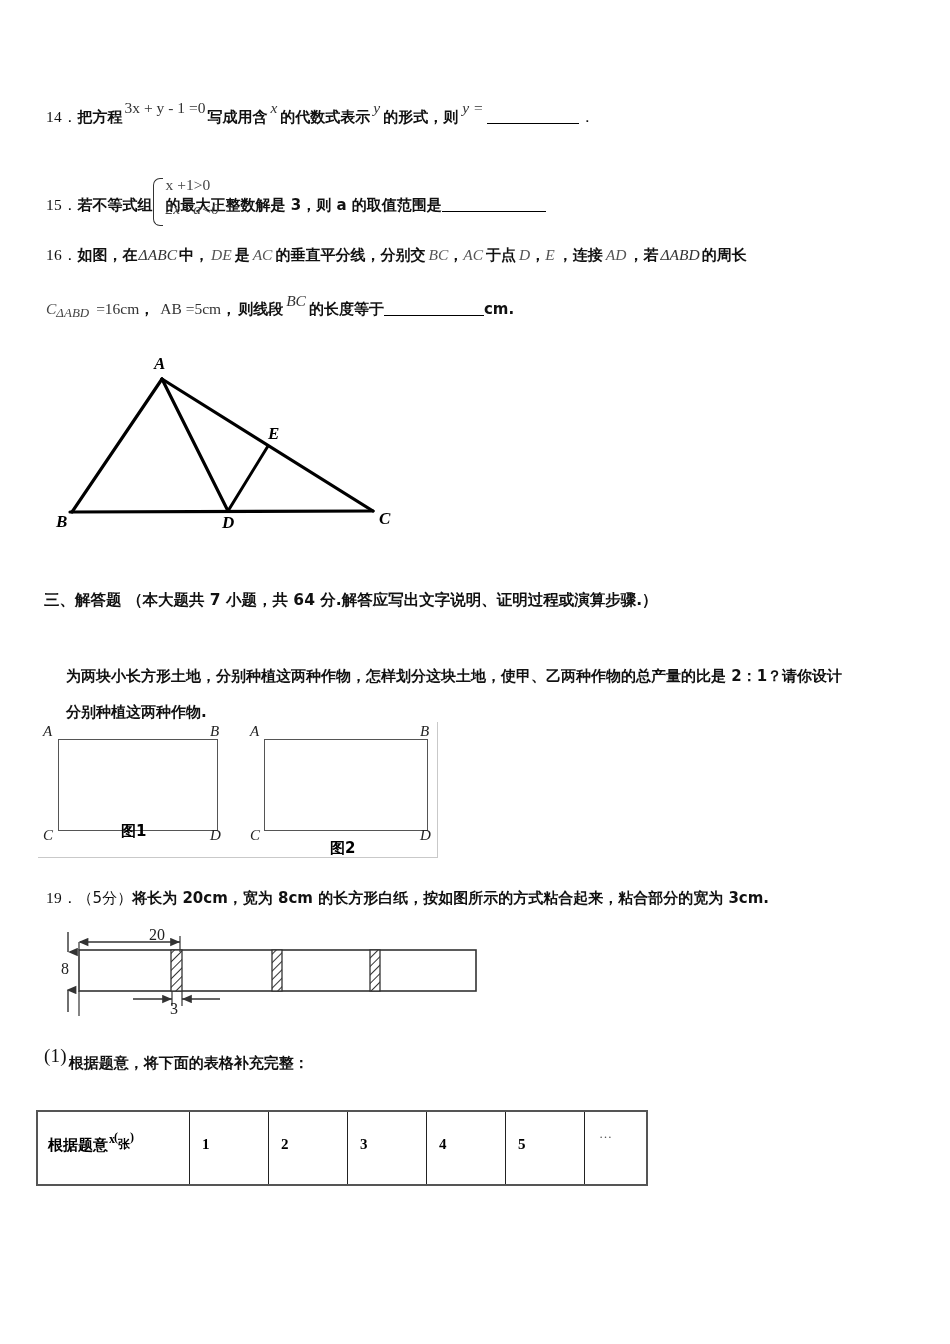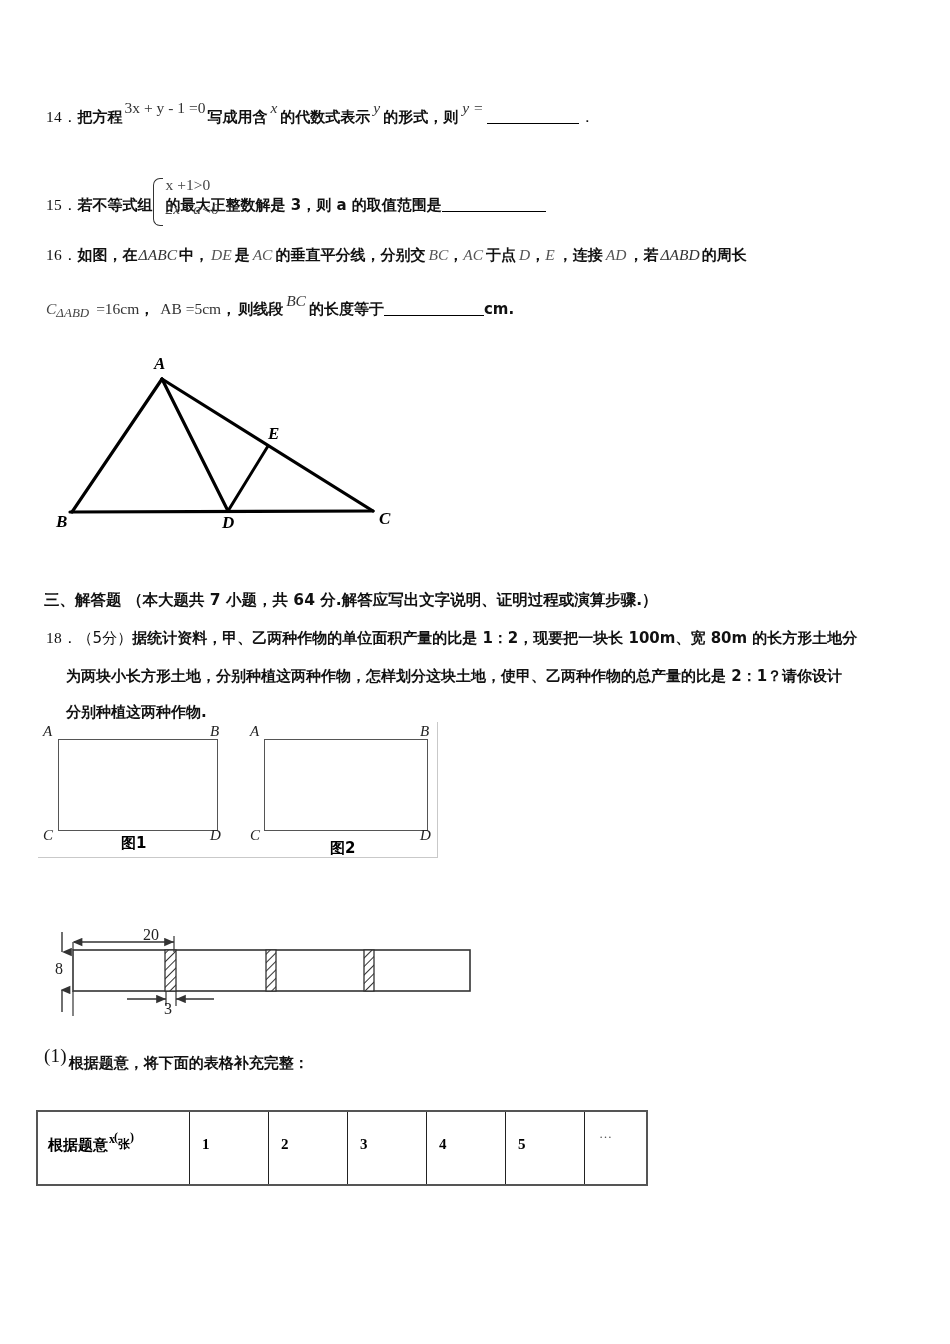--- a/index.html
+++ b/index.html
@@ -143,21 +143,21 @@
   }
   .rcap {
     position: absolute;
     font-family: "DejaVu Sans", "Liberation Sans", sans-serif;
     font-weight: 700;
     font-size: 15px;
     color: #000;
   }
 
   
-  .fig-strip { position: absolute; left: 54px; top: 928px; width: 470px; height: 100px; }
+  .fig-strip { position: absolute; left: 60px; top: 928px; width: 470px; height: 100px; }
   .strip-num {
     position: absolute;
     font-family: "Liberation Serif", "DejaVu Serif", serif;
     font-size: 16px;
     color: #222;
   }
 
   
   .tbl {
     position: absolute;
@@ -241,47 +241,47 @@
     <span class="fig-label" style="left:339px; top:161px;">C</span>
     <span class="fig-label" style="left:182px; top:165px;">D</span>
     <span class="fig-label" style="left:228px; top:76px;">E</span>
   </div>
 
 
   <div class="qline" style="left:44px; top:592px;">
     <span class="cjk" style="font-size:15.5px;">三、解答题 （本大题共 7 小题，共 64 分.解答应写出文字说明、证明过程或演算步骤.）</span>
   </div>
 
-  <div class="qline" style="left:46px; top:630px;">
-    <span class="qnum">18．</span><span class="cjk-n">（5分）</span><span class="cjk">据统计资料，甲、乙两种作物的单位面积产量的比是 1：2，现要把一块长 100m、宽 80m 的长方形土地分</span>
-  </div>
   <div class="qline" style="left:66px; top:668px;">
     <span class="cjk">为两块小长方形土地，分别种植这两种作物，怎样划分这块土地，使甲、乙两种作物的总产量的比是 2：1？请你设计</span>
   </div>
   <div class="qline" style="left:66px; top:704px;">
     <span class="cjk">分别种植这两种作物.</span>
   </div>
 
   <div class="fig-rects">
 
     <div class="rectbox" style="left:20px; top:17px; width:158px; height:90px;"></div>
     <span class="rlab" style="left:5px; top:1px;">A</span>
     <span class="rlab" style="left:172px; top:1px;">B</span>
     <span class="rlab" style="left:5px; top:105px;">C</span>
     <span class="rlab" style="left:172px; top:105px;">D</span>
-    <span class="rcap" style="left:83px; top:112px;text-align:right;">图1</span>
+    <span class="rcap" style="left:83px; top:100px;text-align:right;">图1</span>
 
     <div class="rectbox" style="left:226px; top:17px; width:162px; height:90px;"></div>
     <span class="rlab" style="left:212px; top:1px;">A</span>
     <span class="rlab" style="left:382px; top:1px;">B</span>
     <span class="rlab" style="left:212px; top:105px;">C</span>
     <span class="rlab" style="left:382px; top:105px;">D</span>
     <span class="rcap" style="left:292px; top:117px;">图2</span>
   </div>
 
+  <div class="qline" style="left:46px; top:890px;">
+    <span class="qnum">19．</span><span class="cjk-n">（5分）</span><span class="cjk">将长为 20cm，宽为 8cm 的长方形白纸，按如图所示的方式粘合起来，粘合部分的宽为 3cm.</span>
+  </div>
 
   <div class="fig-strip">
     <svg width="470" height="100" viewBox="0 0 470 100">
       <defs>
         <pattern id="hatch" width="6" height="6" patternUnits="userSpaceOnUse" patternTransform="rotate(45)">
           <rect width="6" height="6" fill="#ffffff"></rect>
           <line x1="0" y1="0" x2="0" y2="6" stroke="#333" stroke-width="2"></line>
         </pattern>
         <marker id="ahR" markerWidth="8" markerHeight="8" refX="7" refY="3" orient="auto">
           <path d="M0,0 L7,3 L0,6 z" fill="#333"></path>

